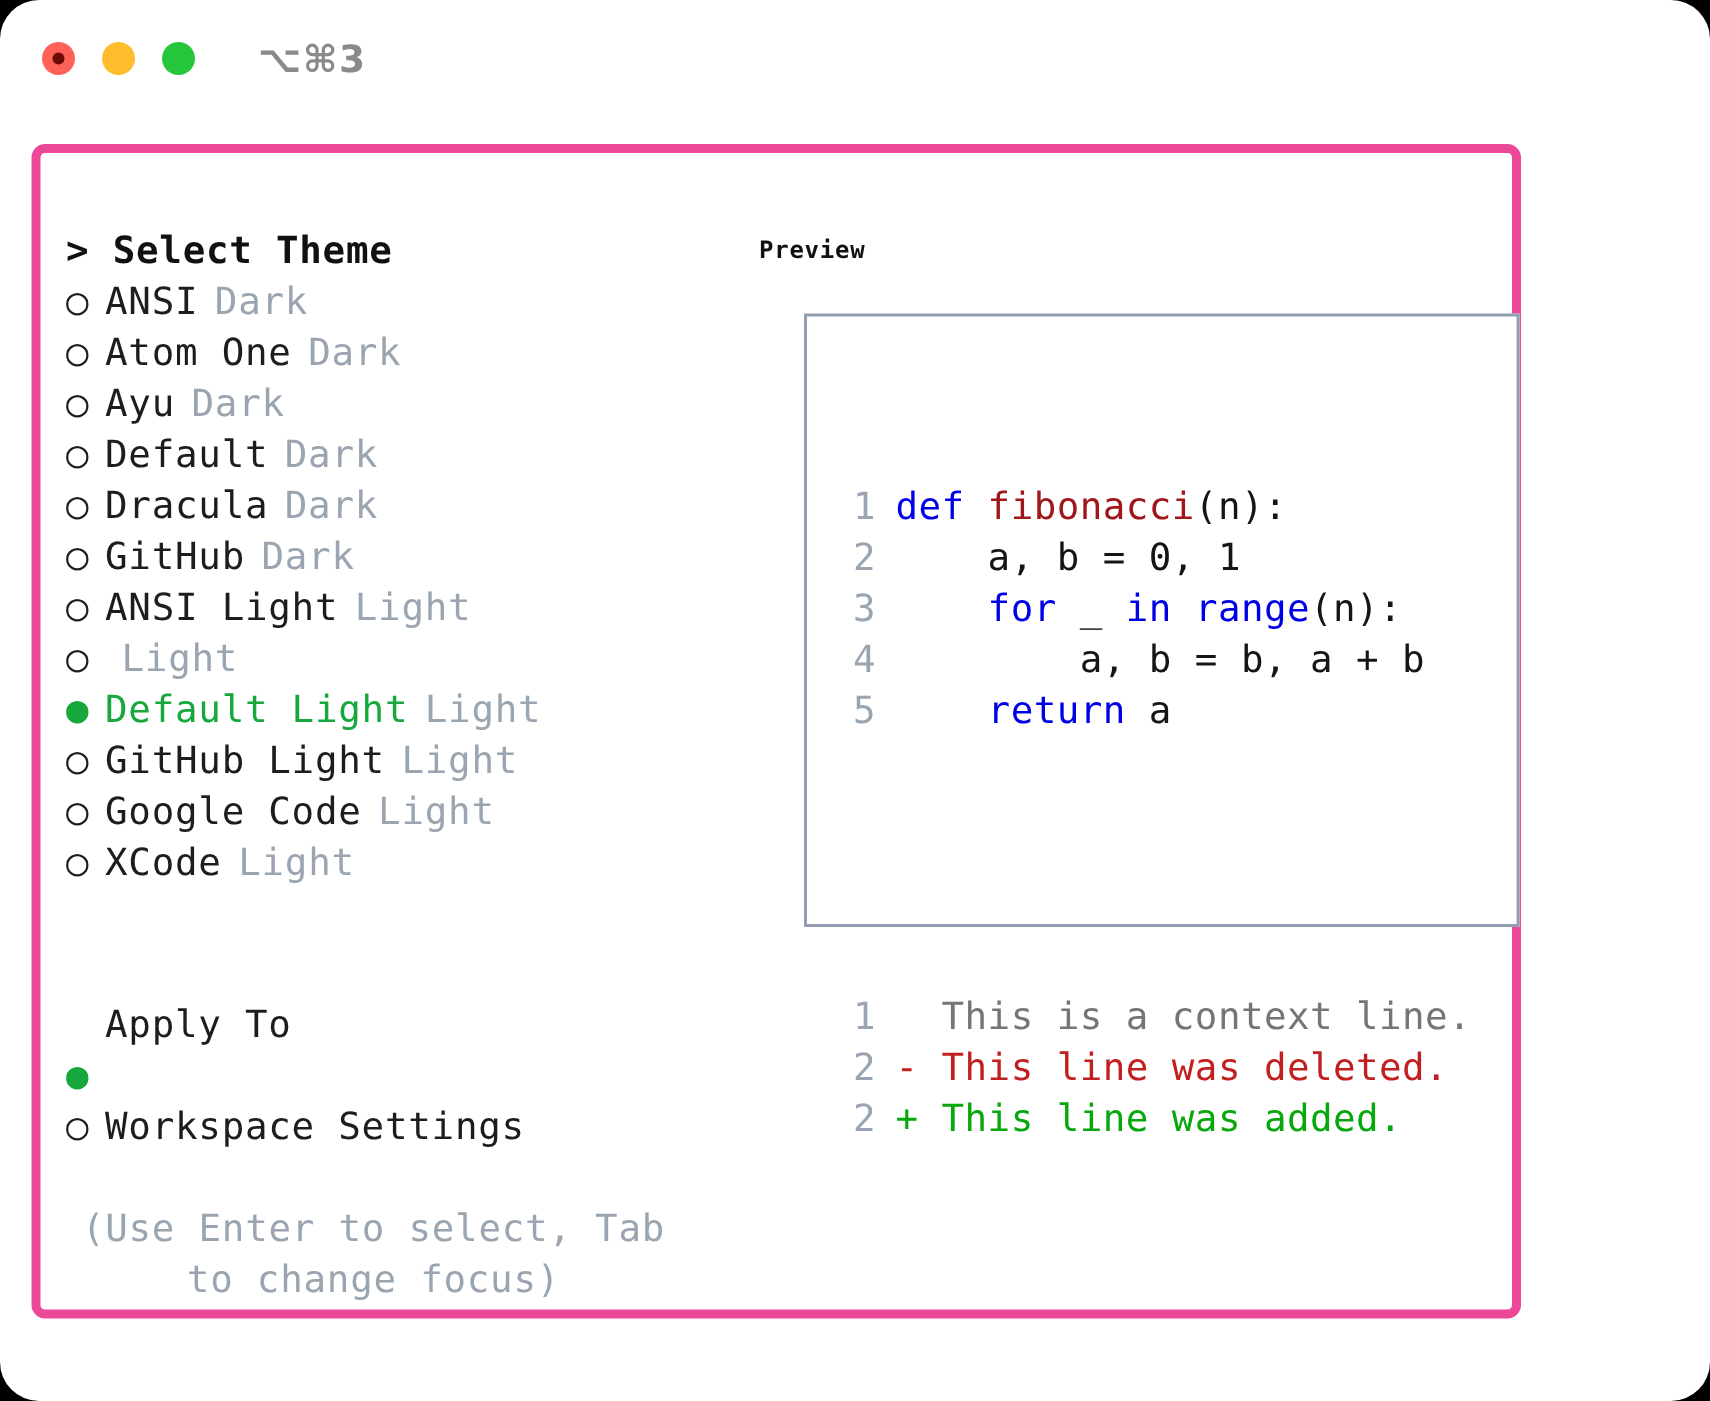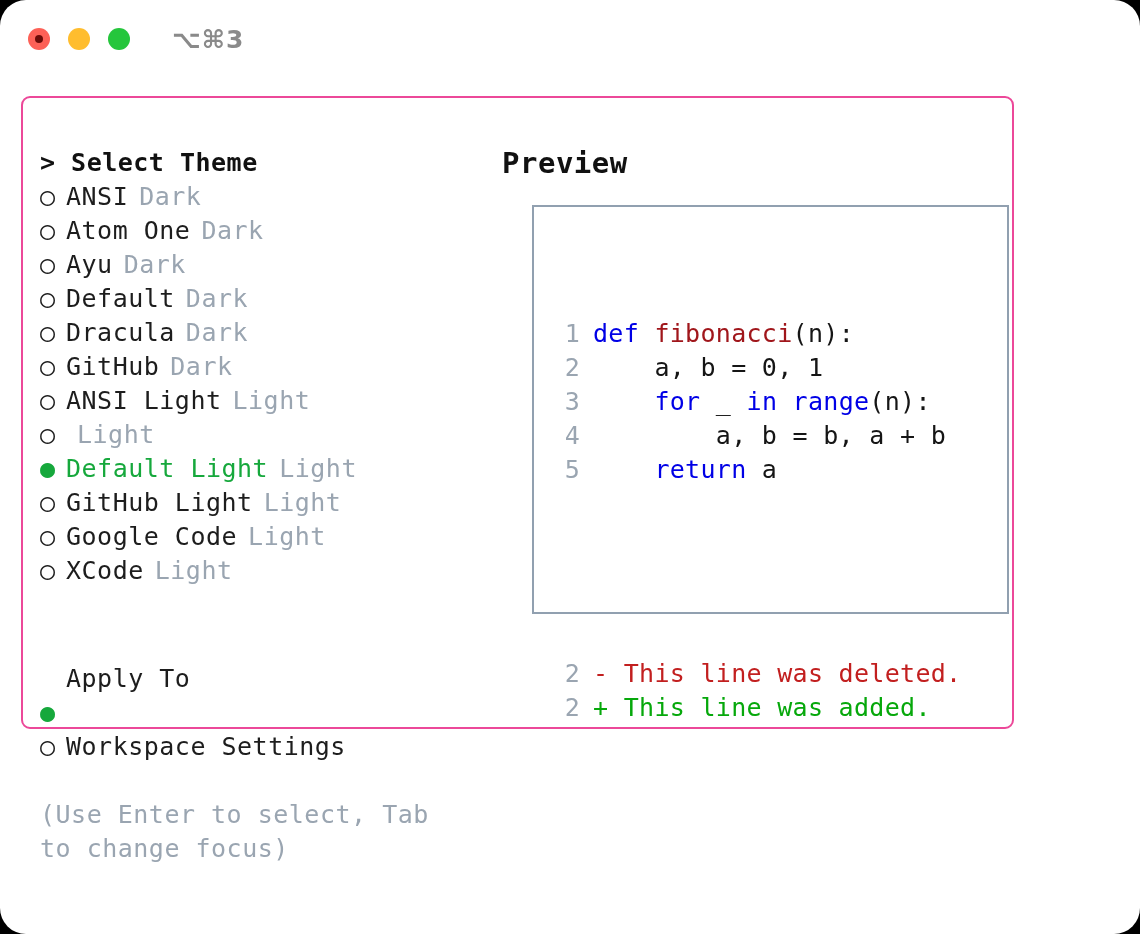--- a/index.html
+++ b/index.html
@@ -67,22 +67,22 @@
     font-size: 25px;
     font-weight: bold;
     letter-spacing: 1px;
   }
 
   .panel {
     position: absolute;
     left: 21px;
     top: 96px;
     width: 993px;
-    height: 633px;
-    border: 2px solid #ec4899;
+    height: 783px;
+    border: 6px solid #ec4899;
     border-radius: 9px;
     box-sizing: border-box;
     background: #ffffff;
   }
 
   .columns {
     position: absolute;
     left: 0;
     top: 0;
     width: 100%;
@@ -104,21 +104,21 @@
 
   .title-line {
     font-size: 25px;
     font-weight: bold;
     color: #111111;
     line-height: 34px;
     white-space: pre;
     letter-spacing: 0.5px;
   }
   .preview-title {
-    font-size: 29px;
+    font-size: 16px;
     font-weight: bold;
     color: #111111;
     line-height: 34px;
     letter-spacing: 0.5px;
   }
 
   .opt-row {
     display: flex;
     align-items: baseline;
     font-size: 25px;
@@ -150,20 +150,21 @@
     white-space: pre;
     letter-spacing: 0.5px;
     margin-top: 40px;
   }
   .hint {
     font-size: 25px;
     line-height: 34px;
     color: #9aa5b1;
     letter-spacing: 0.5px;
     width: 410px;
+    text-align: center;
   }
 
   .preview-box {
     position: absolute;
     left: 30px;
     top: 59px;
     width: 477px;
     height: 409px;
     border: 2px solid #91a0b0;
     box-sizing: border-box;
@@ -239,20 +240,20 @@
 
         <div class="hint">(Use Enter to select, Tab to change focus)</div>
       </div>
 
       <div class="right-col">
         <div class="preview-title">Preview</div>
         <div class="preview-box">
           <div class="code">
             <div id="code-lines"><div><span class="ln">1</span><span class="kw">def </span><span class="fn">fibonacci</span><span class="plain">(n):</span></div><div><span class="ln">2</span><span class="plain">    a, b = 0, 1</span></div><div><span class="ln">3</span><span class="plain">    </span><span class="kw">for</span><span class="plain"> _ </span><span class="kw">in</span><span class="plain"> </span><span class="kw">range</span><span class="plain">(n):</span></div><div><span class="ln">4</span><span class="plain">        a, b = b, a + b</span></div><div><span class="ln">5</span><span class="plain">    </span><span class="kw">return</span><span class="plain"> a</span></div></div>
             <div class="blank-line"></div>
-            <div id="diff-lines"><div><span class="ln">2</span><span class="del">- </span><span class="del">This line was deleted.</span></div><div><span class="ln">2</span><span class="add">+ </span><span class="add">This line was added.</span></div></div>
+            <div id="diff-lines"><div><span class="ln">1</span><span class="ctx">  </span><span class="ctx">This is a context line.</span></div><div><span class="ln">2</span><span class="del">- </span><span class="del">This line was deleted.</span></div><div><span class="ln">2</span><span class="add">+ </span><span class="add">This line was added.</span></div></div>
           </div>
         </div>
       </div>
 
     </div>
   </div>
 </div>
 
 </body></html>

